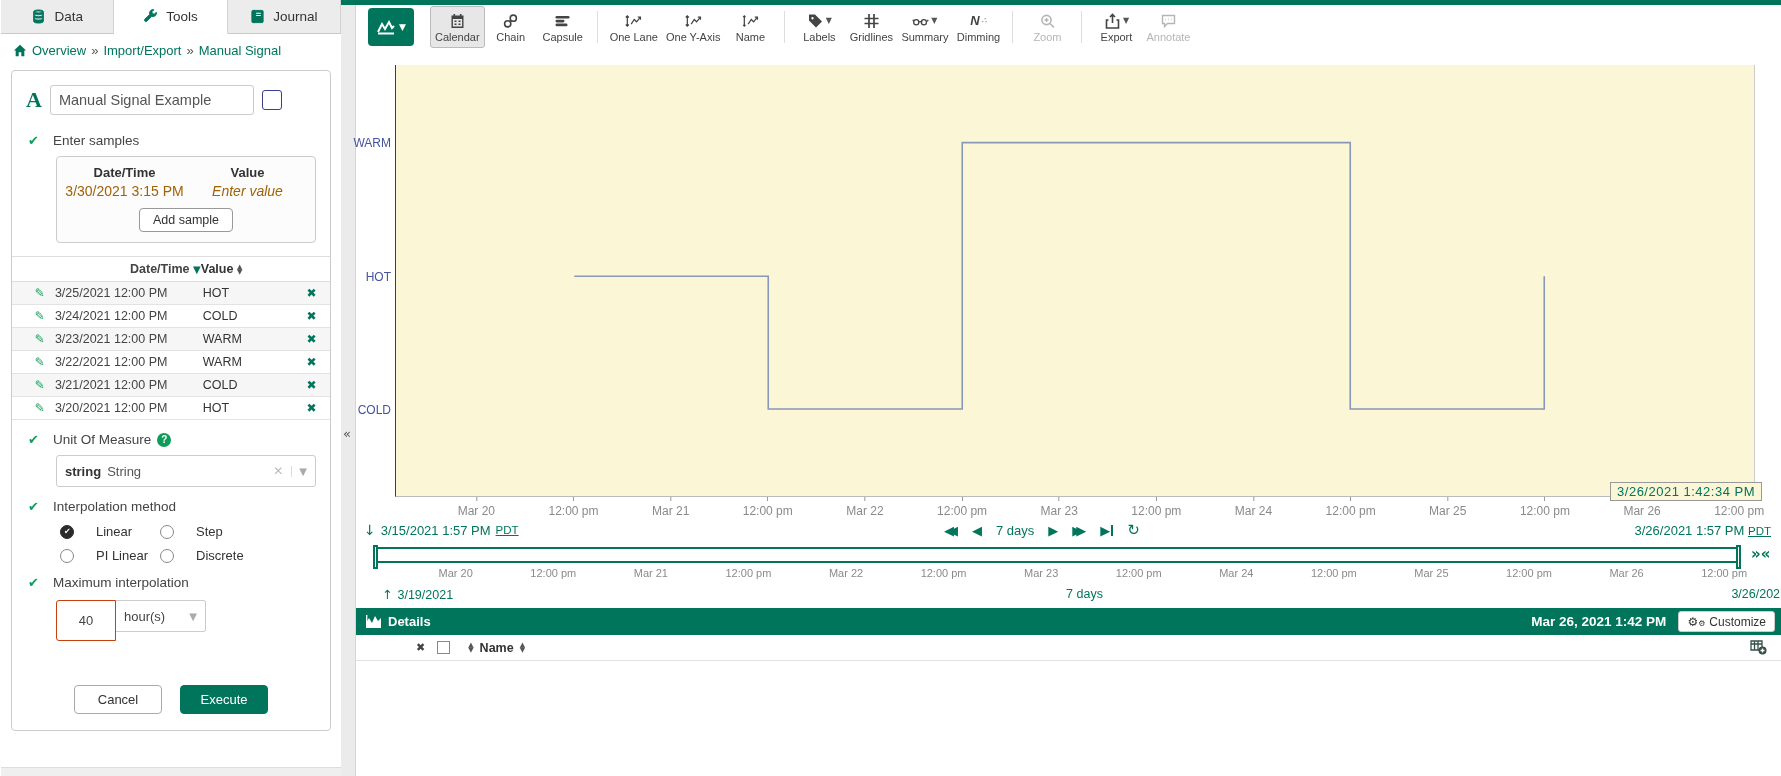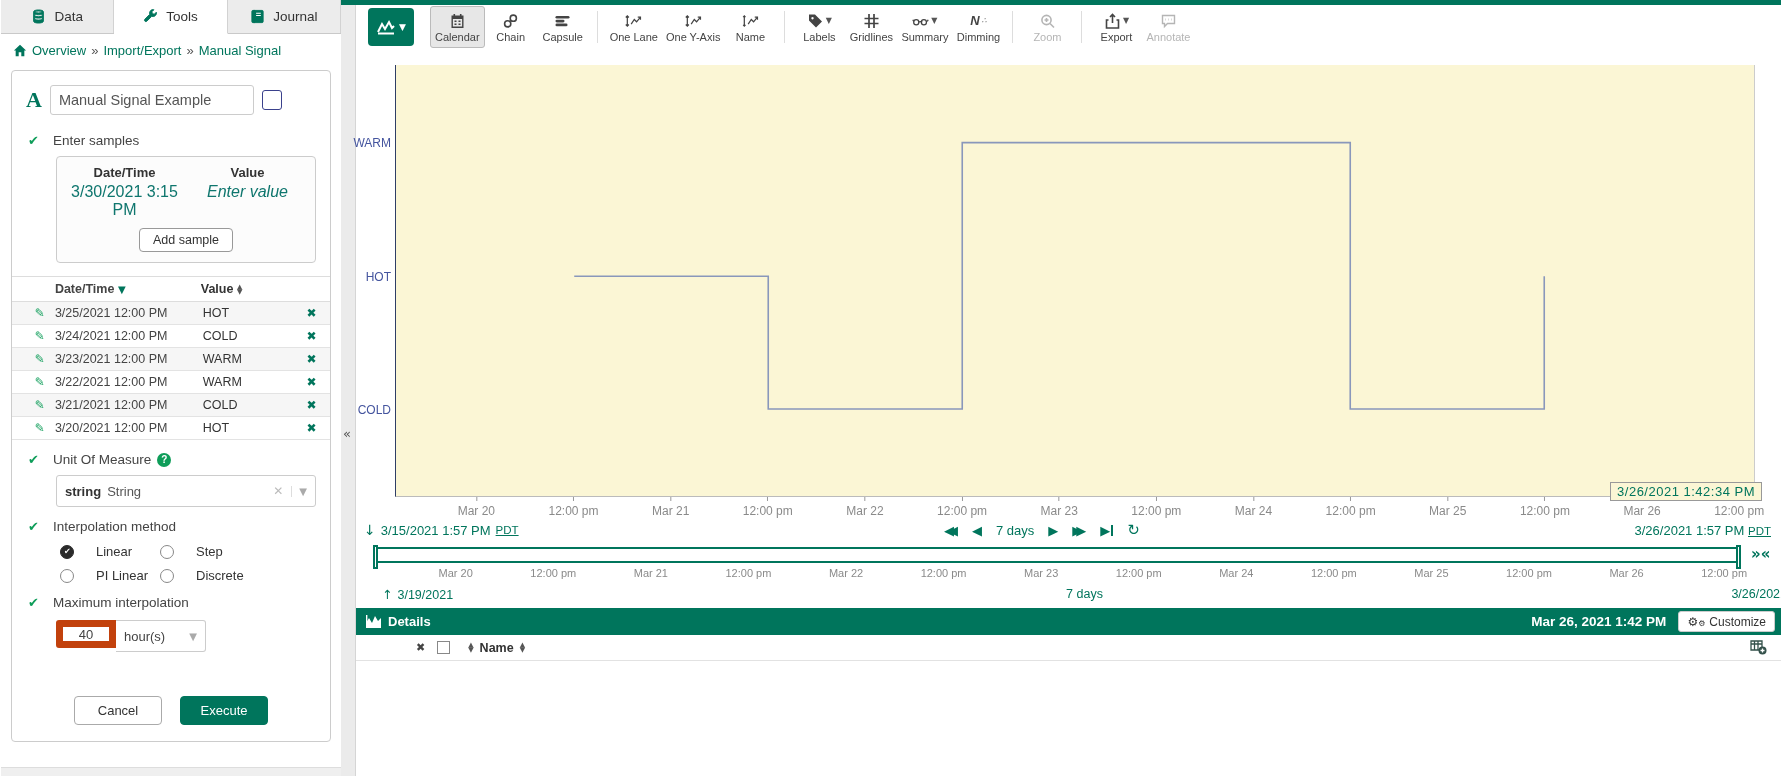--- a/index.html
+++ b/index.html
@@ -27,21 +27,21 @@
   #color-swatch { width:20px; height:20px; border-radius:3px; border:1px solid #3a418c; }
 
   .sec-row { display:flex; align-items:center; gap:14px; padding:12px 14px 2px 16px; font-size:13.5px; color:#444; }
   .check { color:#0E9D59; font-size:13px; }
   .help-circle { display:inline-flex; width:14px; height:14px; border-radius:50%; background:#0E9D59; color:#fff;
     font-size:10px; align-items:center; justify-content:center; font-weight:bold; margin-left:2px; }
 
   #sample-box { margin:6px 14px 0 44px; border:1px solid #ccc; border-radius:4px; background:#fcfcfc; padding:8px 6px 10px 6px; }
   .sb-grid { display:grid; grid-template-columns:1fr 1fr; text-align:center; row-gap:3px; }
   .sb-h { font-weight:bold; font-size:13px; color:#333; }
-  .sb-v { font-size:16px; color:#0f766e; }
+  .sb-v { font-size:14px; color:#a16207; }
   .sb-v.placeholder { font-style:italic; }
   #add-sample { display:block; margin:9px auto 0 auto; background:#fff; border:1px solid #999; border-radius:4px;
     padding:4px 13px; font-size:12.5px; color:#333; cursor:pointer; font-family:"Liberation Sans", sans-serif; }
 
   #samples-table { width:100%; margin-top:13px; border-collapse:collapse; font-size:12.5px; }
   #samples-table thead td { border-top:1px solid #ddd; border-bottom:1px solid #ddd; font-weight:bold; padding:5px 0; }
   #samples-table tbody tr { border-bottom:1px solid #e3e3e3; }
   #samples-table tbody tr:nth-child(odd) { background:#f6f6f6; }
   #samples-table td { padding:4px 2px; }
   .cell-edit { width:34px; text-align:right; color:#0E9D59; font-size:12px; }
@@ -58,21 +58,21 @@
   .select-box .clr { color:#bbb; font-size:12px; margin-right:8px; cursor:pointer; }
   .select-box .chev { color:#aaa; font-size:10px; border-left:1px solid #ddd; padding-left:7px; cursor:pointer; }
 
   #radio-grid { display:grid; grid-template-columns:100px 110px; row-gap:9px; margin:8px 0 0 48px; font-size:13px; color:#333; }
   .radio-opt { display:flex; align-items:center; gap:22px; cursor:pointer; }
   .rdot { width:14px; height:14px; border-radius:50%; border:1px solid #888; background:#fff; }
   .rdot.on { background:#2b2b2b; border-color:#2b2b2b; position:relative; }
   .rdot.on::after { content:"✔"; font-family:"DejaVu Sans", sans-serif; color:#fff; font-size:8px; position:absolute; left:3px; top:1.2px; }
 
   #maxinterp-group { display:flex; margin:8px 0 0 44px; }
-  #maxinterp-value { width:60px; height:28px; border:7px solid #c2410c; border-radius:3px 0 0 3px; text-align:center;
+  #maxinterp-value { width:60px; height:41px; border:1px solid #c2410c; border-radius:3px 0 0 3px; text-align:center;
     font-size:13px; color:#444; font-family:"Liberation Sans", sans-serif; }
   #maxinterp-unit { width:90px; height:32px; border:1px solid #ccc; border-left:none; border-radius:0 3px 3px 0;
     display:flex; align-items:center; justify-content:space-between; padding:0 8px; font-size:13px; color:#444; cursor:pointer; }
   #maxinterp-unit .chev { color:#aaa; font-size:10px; }
 
   #form-buttons { display:flex; justify-content:center; gap:18px; margin-top:44px; }
   #cancel-btn { width:88px; height:29px; background:#fff; border:1px solid #aaa; border-radius:4px; font-size:13px; color:#333;
     cursor:pointer; font-family:"Liberation Sans", sans-serif; }
   #execute-btn { width:88px; height:29px; background:#00755C; border:1px solid #00755C; border-radius:4px; font-size:13px;
     color:#fff; cursor:pointer; font-family:"Liberation Sans", sans-serif; }
@@ -215,21 +215,21 @@
         <span class="sb-v">3/30/2021 3:15 PM</span>
         <span class="sb-v placeholder">Enter value</span>
       </div>
       <button id="add-sample">Add sample</button>
     </div>
 
     <table id="samples-table">
       <thead>
           <tr>
         <td class="cell-edit"></td>
-        <td class="cell-dt" style="text-align:left">
+        <td class="cell-dt" style="text-align:right">
           <span>Date/Time</span> <span class="sort-down ico">▼</span></td>
         <td class="cell-val">
           <span>Value</span> <span class="sort-both ico">▲<br>▼</span></td>
         <td class="cell-x"></td>
       </tr>
         </thead>
       <tbody id="samples-tbody">
           <tr>
             <td class="cell-edit"><span class="ico">✎</span></td>
             <td class="cell-dt">3/25/2021 12:00 PM</td>

